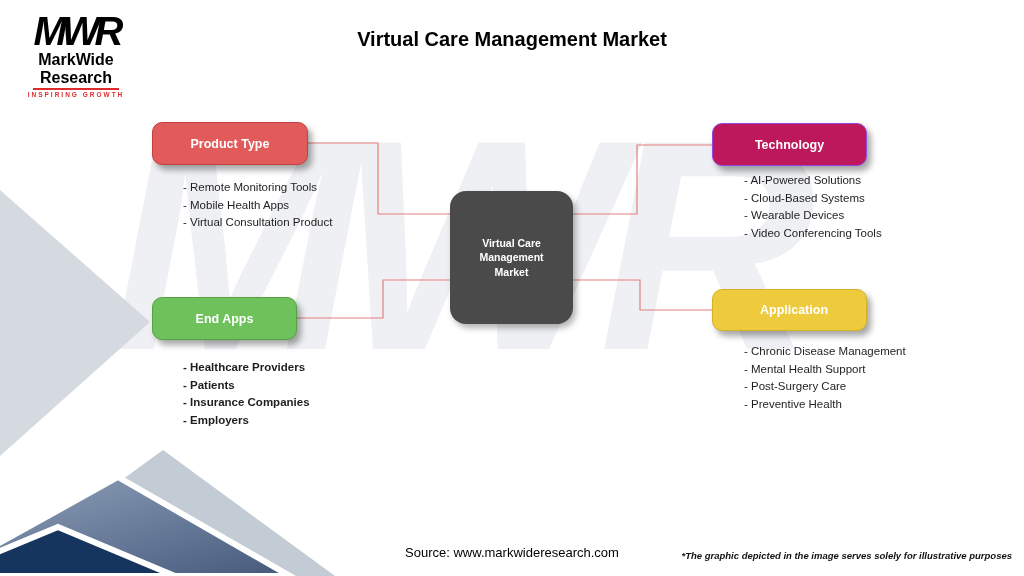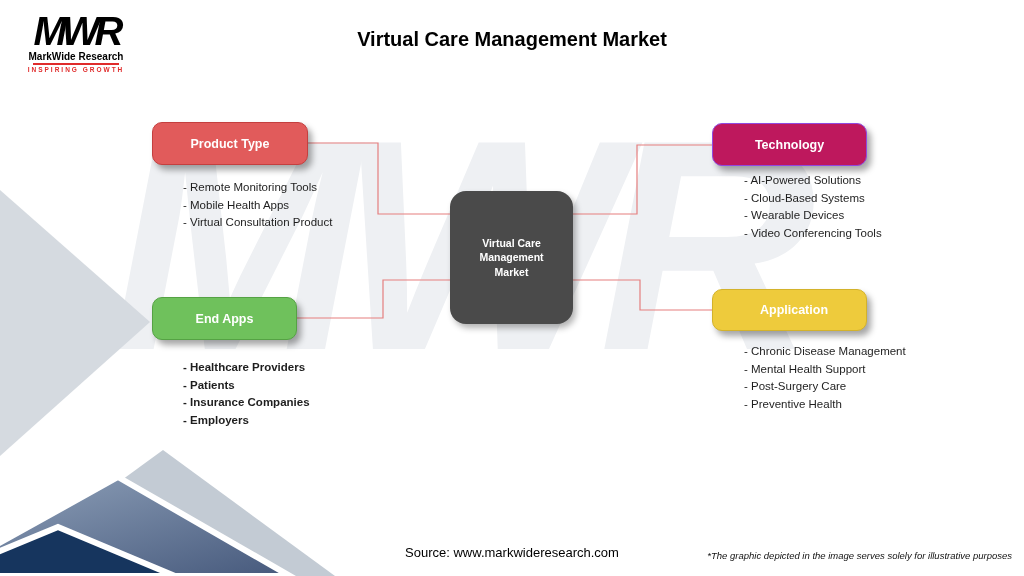--- a/index.html
+++ b/index.html
@@ -15,21 +15,21 @@
     letter-spacing:-22px; line-height:1;
     color:#eef0f3; user-select:none; z-index:0;
   }
 
   svg.deco, svg.connectors { position:absolute; left:0; top:0; z-index:1; }
   svg.connectors { z-index:2; }
 
   
   .logo { position:absolute; left:20px; top:12px; width:112px; text-align:center; z-index:5; }
   .logo-mono { font-size:40px; font-weight:bold; font-style:italic; letter-spacing:-5px; line-height:0.95; color:#000; }
-  .logo-brand { font-size:10px; font-weight:bold; color:#000; margin-top:1px; }
+  .logo-brand { font-size:16px; font-weight:bold; color:#000; margin-top:1px; }
   .logo-rule { height:1.5px; background:#e02b2b; width:86px; margin:1px auto 1px; }
   .logo-tag { font-size:6.5px; color:#e02b2b; font-weight:bold; letter-spacing:2px; text-transform:uppercase; }
 
   .page-title {
     position:absolute; left:0; right:0; top:28px; text-align:center;
     font-size:20px; font-weight:bold; color:#000; z-index:5;
   }
 
   
   .seg-box {
@@ -58,21 +58,21 @@
   #list-tech{ left:744px; top:172px; }
   #list-eu  { left:183px; top:359px;font-weight:bold; }
   #list-app { left:744px; top:343px; }
 
   .source-line {
     position:absolute; left:0; right:0; top:545px; text-align:center;
     font-size:13px; font-weight:normal; color:#000; z-index:5;
   }
   .disclaimer {
     position:absolute; right:12px; top:550px;
-    font-size:9.5px; font-weight:normal; font-style:italic; color:#111; z-index:5;
+    font-size:9.5px; font-weight:bold; font-style:italic; color:#111; z-index:5;
   }
 </style>
 </head>
 <body>
 
 <div class="canvas">
 
   <div class="watermark">MWR</div>
 
   <svg class="deco" width="1024" height="576" viewBox="0 0 1024 576">

